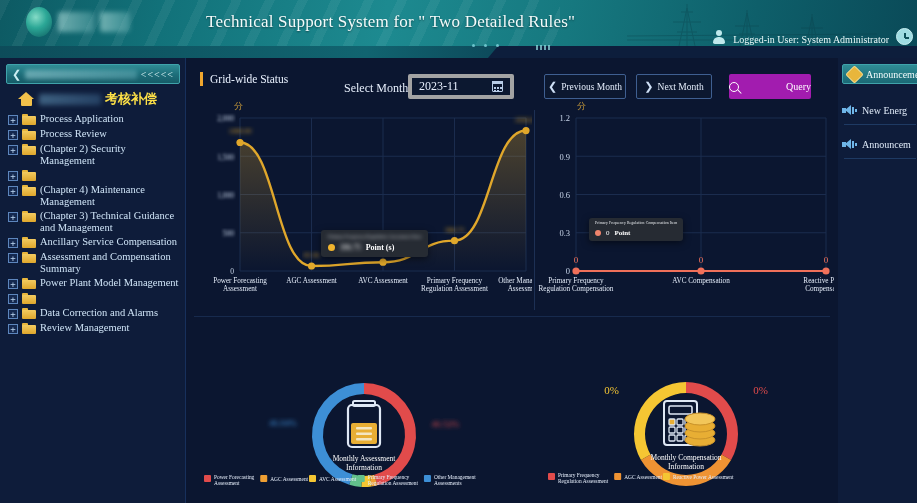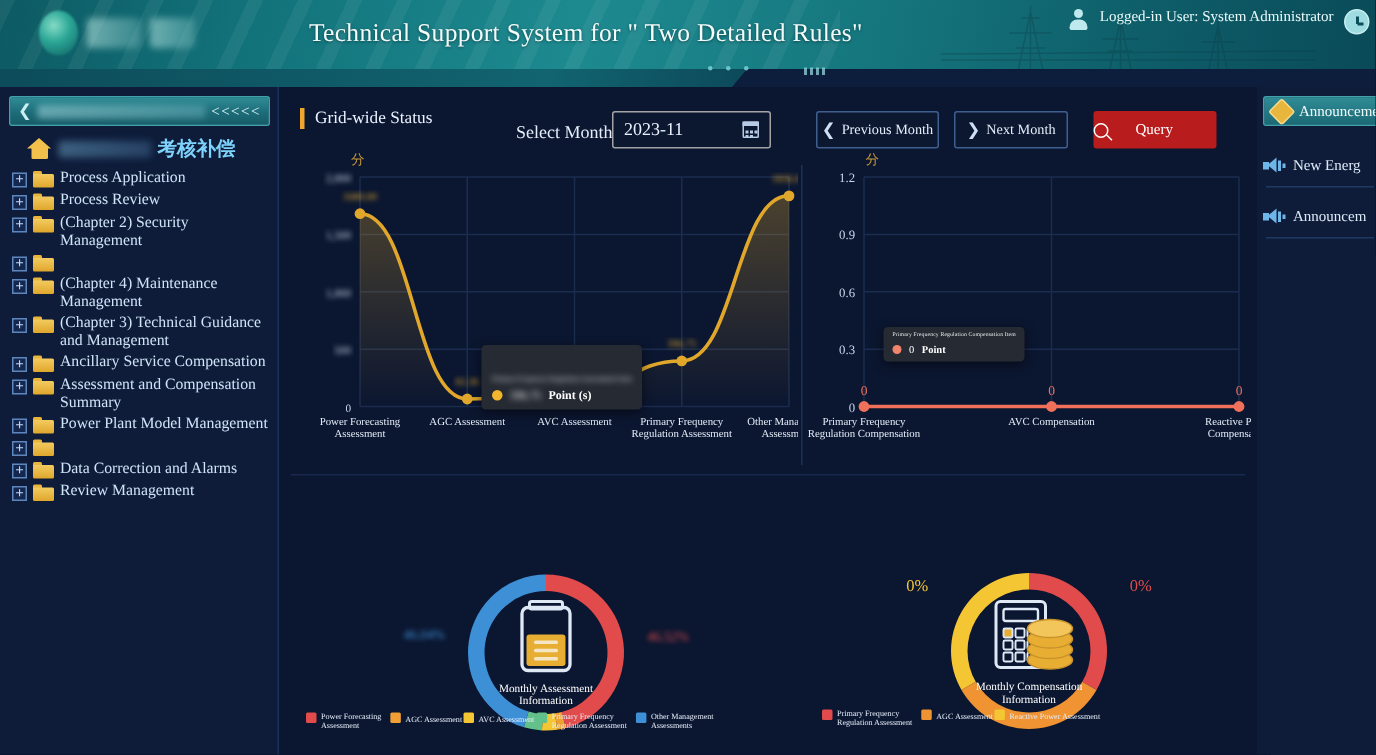--- a/index.html
+++ b/index.html
@@ -26,21 +26,21 @@
     filter: blur(0.7px); opacity: .92; }
   .logo-blur { width: 36px; height: 20px; border-radius: 3px;
     background: linear-gradient(90deg, rgba(190,235,230,.55), rgba(140,205,205,.3));
     filter: blur(2.6px); }
   .hdr-title {
     position: absolute; left: 206px; top: 12px;
     font-size: 17px; color: #f4fbfb; letter-spacing: .2px;
     text-shadow: 0 1px 2px rgba(0,0,0,.45);
     white-space: nowrap;
   }
-  .hdr-right { position: absolute; right: 4px; top: 6px; display: flex; align-items: flex-start; gap: 7px; }
+  .hdr-right { position: absolute; right: 4px; top: 28px; display: flex; align-items: flex-end; gap: 7px; }
   .hdr-user-text { font-size: 10px; color: #eafafa; white-space: nowrap; }
   .ic-person { width: 15px; height: 15px; position: relative; }
   .ic-person::before { content: ""; position: absolute; left: 4.5px; top: 0; width: 6px; height: 6px; border-radius: 50%; background: #bfe9ec; }
   .ic-person::after { content: ""; position: absolute; left: 1.5px; top: 7px; width: 12px; height: 7px; border-radius: 6px 6px 2px 2px; background: #bfe9ec; }
   .ic-clock { width: 17px; height: 17px; border-radius: 50%; background: #9fdce2; position: relative; border: 1px solid #c6eef1; }
   .ic-clock::before { content: ""; position: absolute; left: 7px; top: 3.5px; width: 1.5px; height: 5px; background: #0d4f58; }
   .ic-clock::after { content: ""; position: absolute; left: 7.5px; top: 8px; width: 4px; height: 1.5px; background: #0d4f58; }
   .hdr-towers { position: absolute; right: 40px; top: 0; width: 250px; height: 46px; opacity: .33; }
 
   
@@ -78,21 +78,21 @@
 
   .tree { position: absolute; left: 0; top: 30px; width: 186px; }
   .tree-root { display: flex; align-items: center; gap: 4px; padding: 2px 0 4px 18px; }
   .ic-home { width: 17px; height: 15px; position: relative; flex: none; }
   .ic-home::before { content: ""; position: absolute; left: 0; top: 0;
     border-left: 8.5px solid transparent; border-right: 8.5px solid transparent; border-bottom: 7px solid #f2c14b; }
   .ic-home::after { content: ""; position: absolute; left: 3px; top: 6.5px; width: 11px; height: 8px;
     background: #f2c14b; border-radius: 0 0 1px 1px; }
   .root-mask { width: 62px; height: 11px; background: linear-gradient(90deg, rgba(120,180,215,.45), rgba(90,150,195,.3));
     filter: blur(2.4px); border-radius: 2px; }
-  .root-cn { color: #7dd3fc; font-size: 13px; font-weight: bold; font-family: "DejaVu Sans", sans-serif; }
+  .root-cn { color: #fde047; font-size: 13px; font-weight: bold; font-family: "DejaVu Sans", sans-serif; }
 
   .tnode { display: flex; align-items: flex-start; gap: 4px; padding: 1px 3px 1px 8px; cursor: pointer; min-height: 15px; }
   .expander { flex: none; width: 10px; height: 10px; margin-top: 2px;
     border: 1px solid #5d86bd; background: #14284f; color: #bcd6f2;
     font-size: 9px; line-height: 8px; text-align: center;
     font-family: "DejaVu Sans Mono", monospace; }
   .ic-folder { flex: none; width: 14px; height: 11px; margin-top: 1px; position: relative; }
   .ic-folder::before { content: ""; position: absolute; left: 0; top: 0; width: 6px; height: 3px;
     background: #e8b63c; border-radius: 1px 1px 0 0; }
   .ic-folder::after { content: ""; position: absolute; left: 0; top: 2px; width: 14px; height: 9px;
@@ -109,43 +109,43 @@
   
   .main { position: absolute; left: 186px; top: 58px; width: 652px; height: 445px; background: #0b1630; }
   .toolbar { position: absolute; left: 0; top: 0; width: 652px; height: 44px; }
   .gw-title { position: absolute; left: 14px; top: 14px; display: flex; align-items: center; gap: 7px; }
   .gw-bar { width: 3px; height: 14px; background: #f0a62e; display: block; }
   .gw-text { color: #eaf2ff; font-size: 11.5px; }
 
   .sel-label { position: absolute; left: 158px; top: 23px; color: #e6eefb; font-size: 12px; }
   .date-box {
     position: absolute; left: 222px; top: 16px; width: 106px; height: 25px;
-    background: #0c1830; border: 1px solid #a3a3a3; border-radius: 2px;
+    background: #0c1830; border: 4px solid #a3a3a3; border-radius: 2px;
     display: flex; align-items: center; padding: 0 7px; cursor: text;
   }
   .date-val { color: #e9f1ff; font-size: 12px; flex: 1; }
   .ic-cal { width: 11px; height: 11px; border: 1px solid #b7cbe6; border-radius: 1px; position: relative; flex: none; }
   .ic-cal::before { content: ""; position: absolute; left: -1px; top: -1px; width: 11px; height: 3px; background: #b7cbe6; }
   .ic-cal::after { content: ""; position: absolute; left: 1px; top: 5px; width: 2px; height: 2px; background: #b7cbe6;
     box-shadow: 3px 0 0 #b7cbe6, 6px 0 0 #b7cbe6, 0 3px 0 #b7cbe6, 3px 3px 0 #b7cbe6; }
 
   .btn-nav {
     position: absolute; top: 16px; height: 25px;
     background: #0c1830; border: 1px solid #3f5f91; border-radius: 2px;
     color: #e3ecfa; font-size: 9.5px; display: flex; align-items: center; justify-content: center; gap: 4px;
     cursor: pointer; padding: 0 8px; white-space: nowrap;
   }
   #btn-prev { left: 358px; width: 82px; }
   #btn-next { left: 450px; width: 76px; }
   .chev { font-size: 11px; color: #cfe0f6; }
 
   .btn-query {
     position: absolute; left: 543px; top: 16px; width: 82px; height: 25px;
-    background: #b91c1c; border: none; border-radius: 2px; cursor: pointer;
-    display: flex; align-items: center; justify-content: flex-start; gap: 18px;
+    background: #a21caf; border: none; border-radius: 2px; cursor: pointer;
+    display: flex; align-items: center; justify-content: space-between; gap: 18px;
     color: #ffffff; font-size: 10px;
   }
   .ic-search { width: 10px; height: 10px; border: 1.4px solid #ffffff; border-radius: 50%; position: relative; flex: none; }
   .ic-search::after { content: ""; position: absolute; right: -3px; bottom: -2px; width: 4.5px; height: 1.4px;
     background: #fff; transform: rotate(45deg); }
 
   .vdiv { position: absolute; left: 348px; top: 52px; width: 1px; height: 200px; background: #1d3054; }
   .hdiv { position: absolute; left: 8px; top: 258px; width: 636px; height: 1px; background: #172a4d; }
 
   .chart-box { position: absolute; }
@@ -154,21 +154,21 @@
   #donut-left  { left: 6px;  top: 262px; width: 340px; height: 183px; }
   #donut-right { left: 352px; top: 262px; width: 296px; height: 183px; }
   .chart-box svg { display: block; width: 100%; height: 100%; }
 
   .unit-mark { position: absolute; color: #c89a3a; font-size: 9px; font-family: "DejaVu Sans", sans-serif; }
   .blurlbl { filter: blur(2.1px); }
 
   
   .tip {
     position: absolute; background: #262b33; border-radius: 3px;
-    padding: 20px 7px 5px; box-shadow: 0 2px 7px rgba(0,0,0,.5);
+    padding: 4px 7px 5px; box-shadow: 0 2px 7px rgba(0,0,0,.5);
   }
   .tip-title { color: #e9ecef; font-size: 4.6px; white-space: nowrap; letter-spacing: .1px; }
   .tip-row { display: flex; align-items: center; gap: 5px; margin-top: 4px; }
   .tip-dot { width: 7px; height: 7px; border-radius: 50%; flex: none; }
   .tip-val { color: #fff; font-size: 7.5px; }
   .tip-unit { color: #fff; font-size: 8px; font-weight: bold; }
   #tip-left  { left: 129px; top: 128px; }
   #tip-right { left: 51px;  top: 116px; padding: 3px 6px 4px; }
 
   

